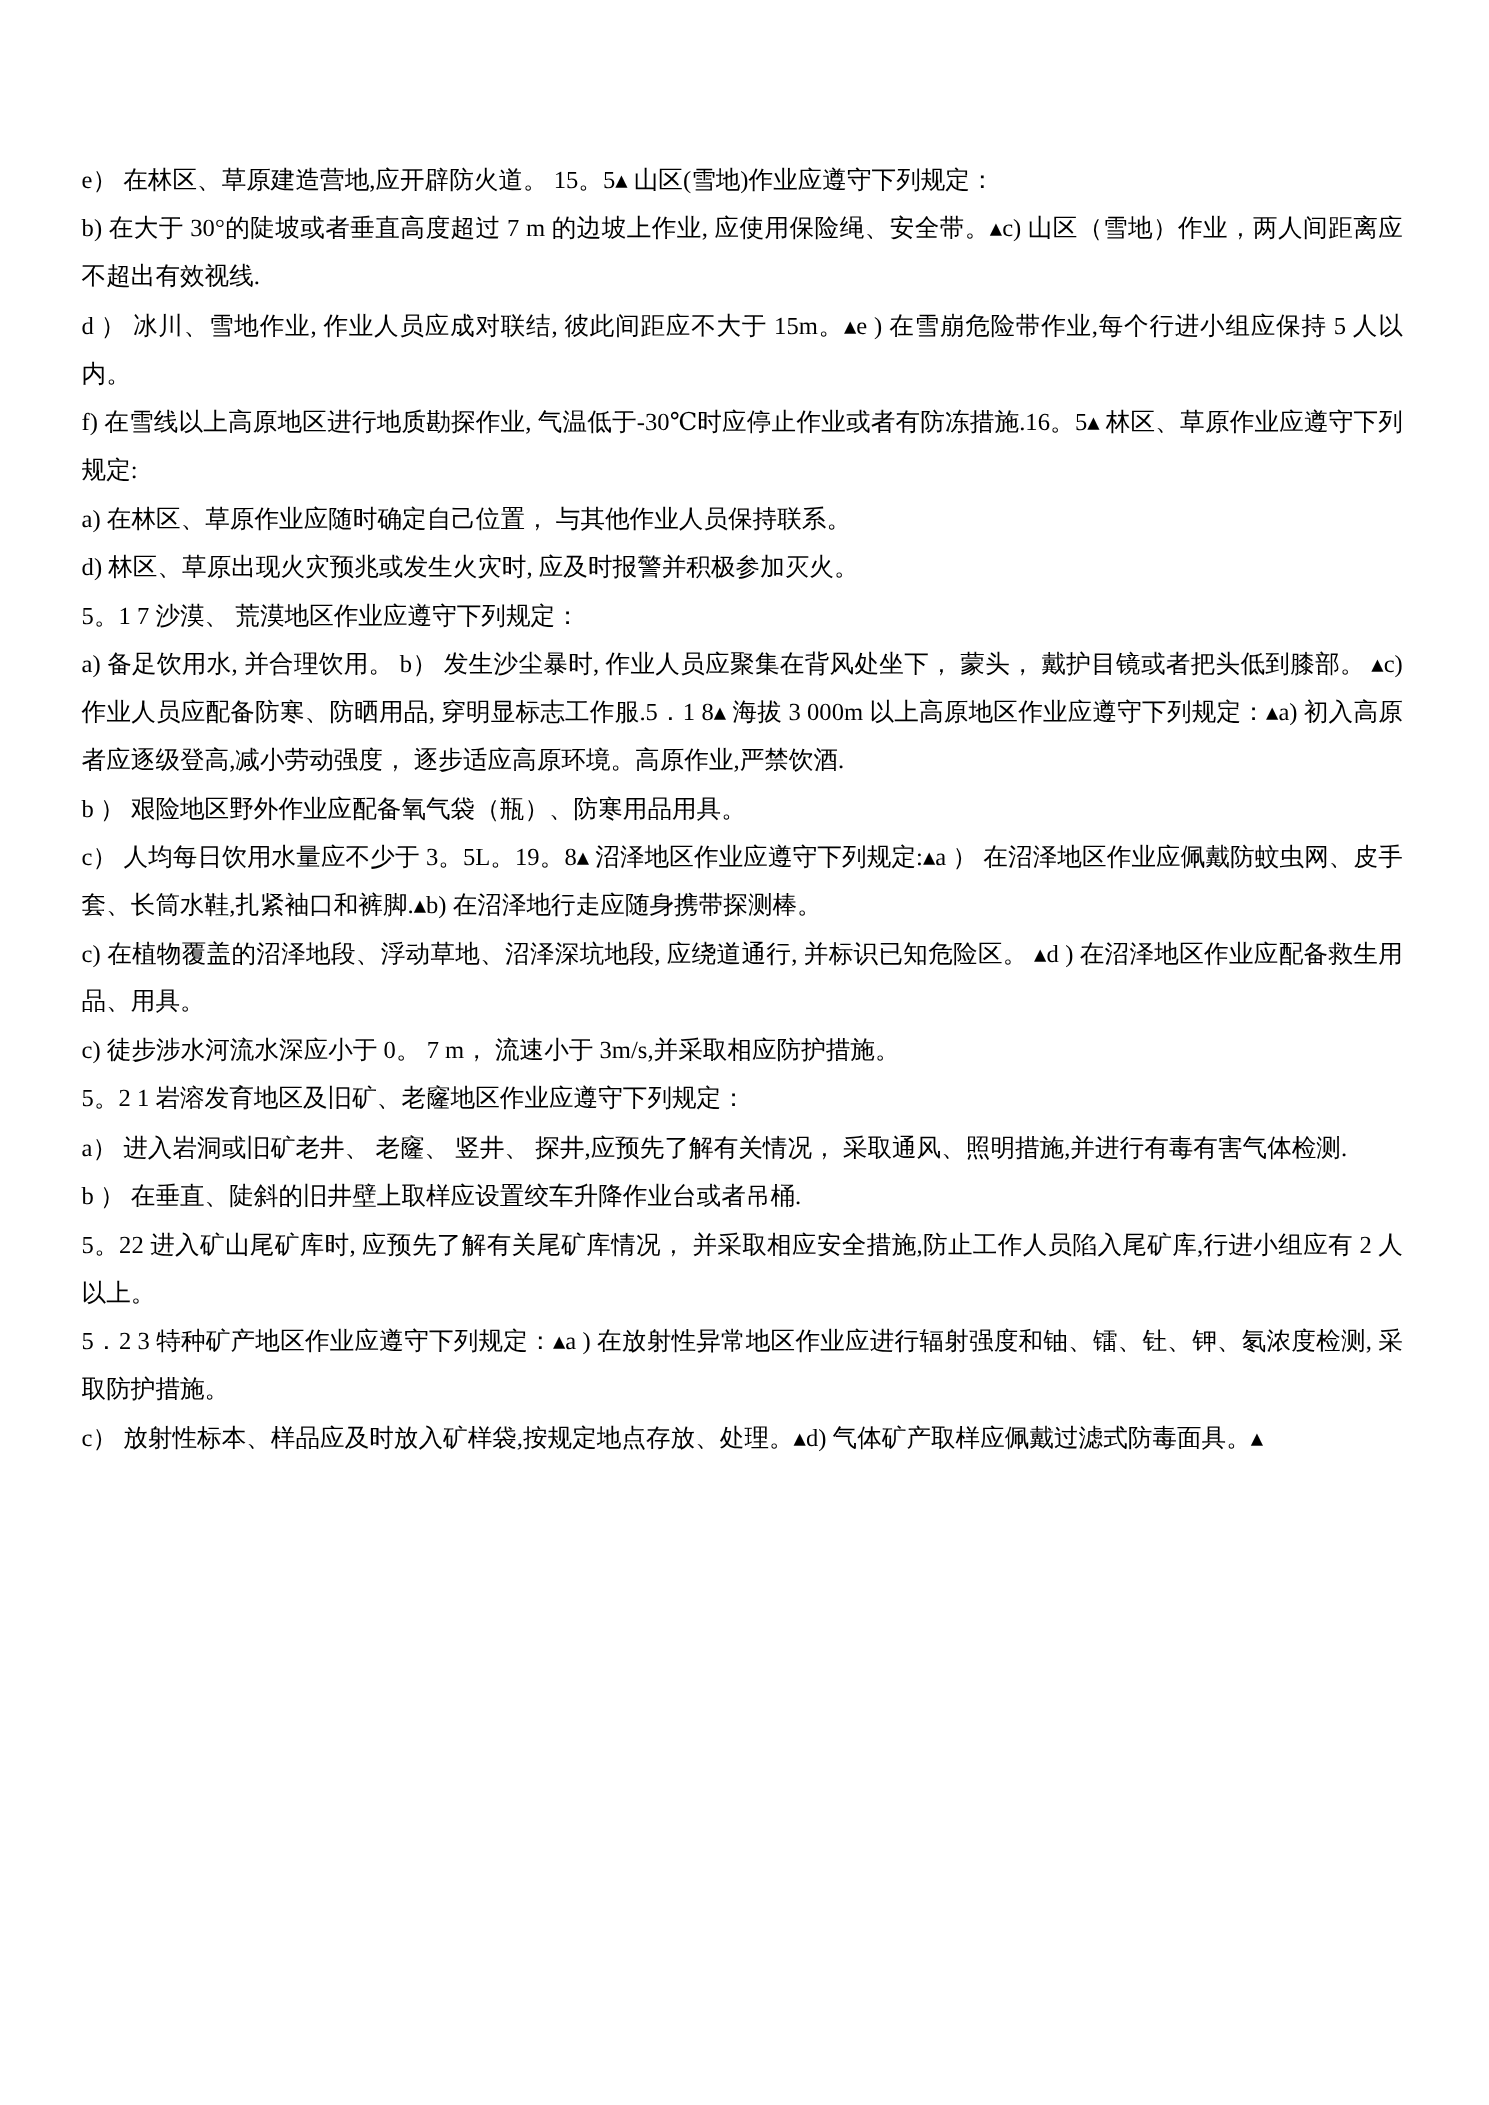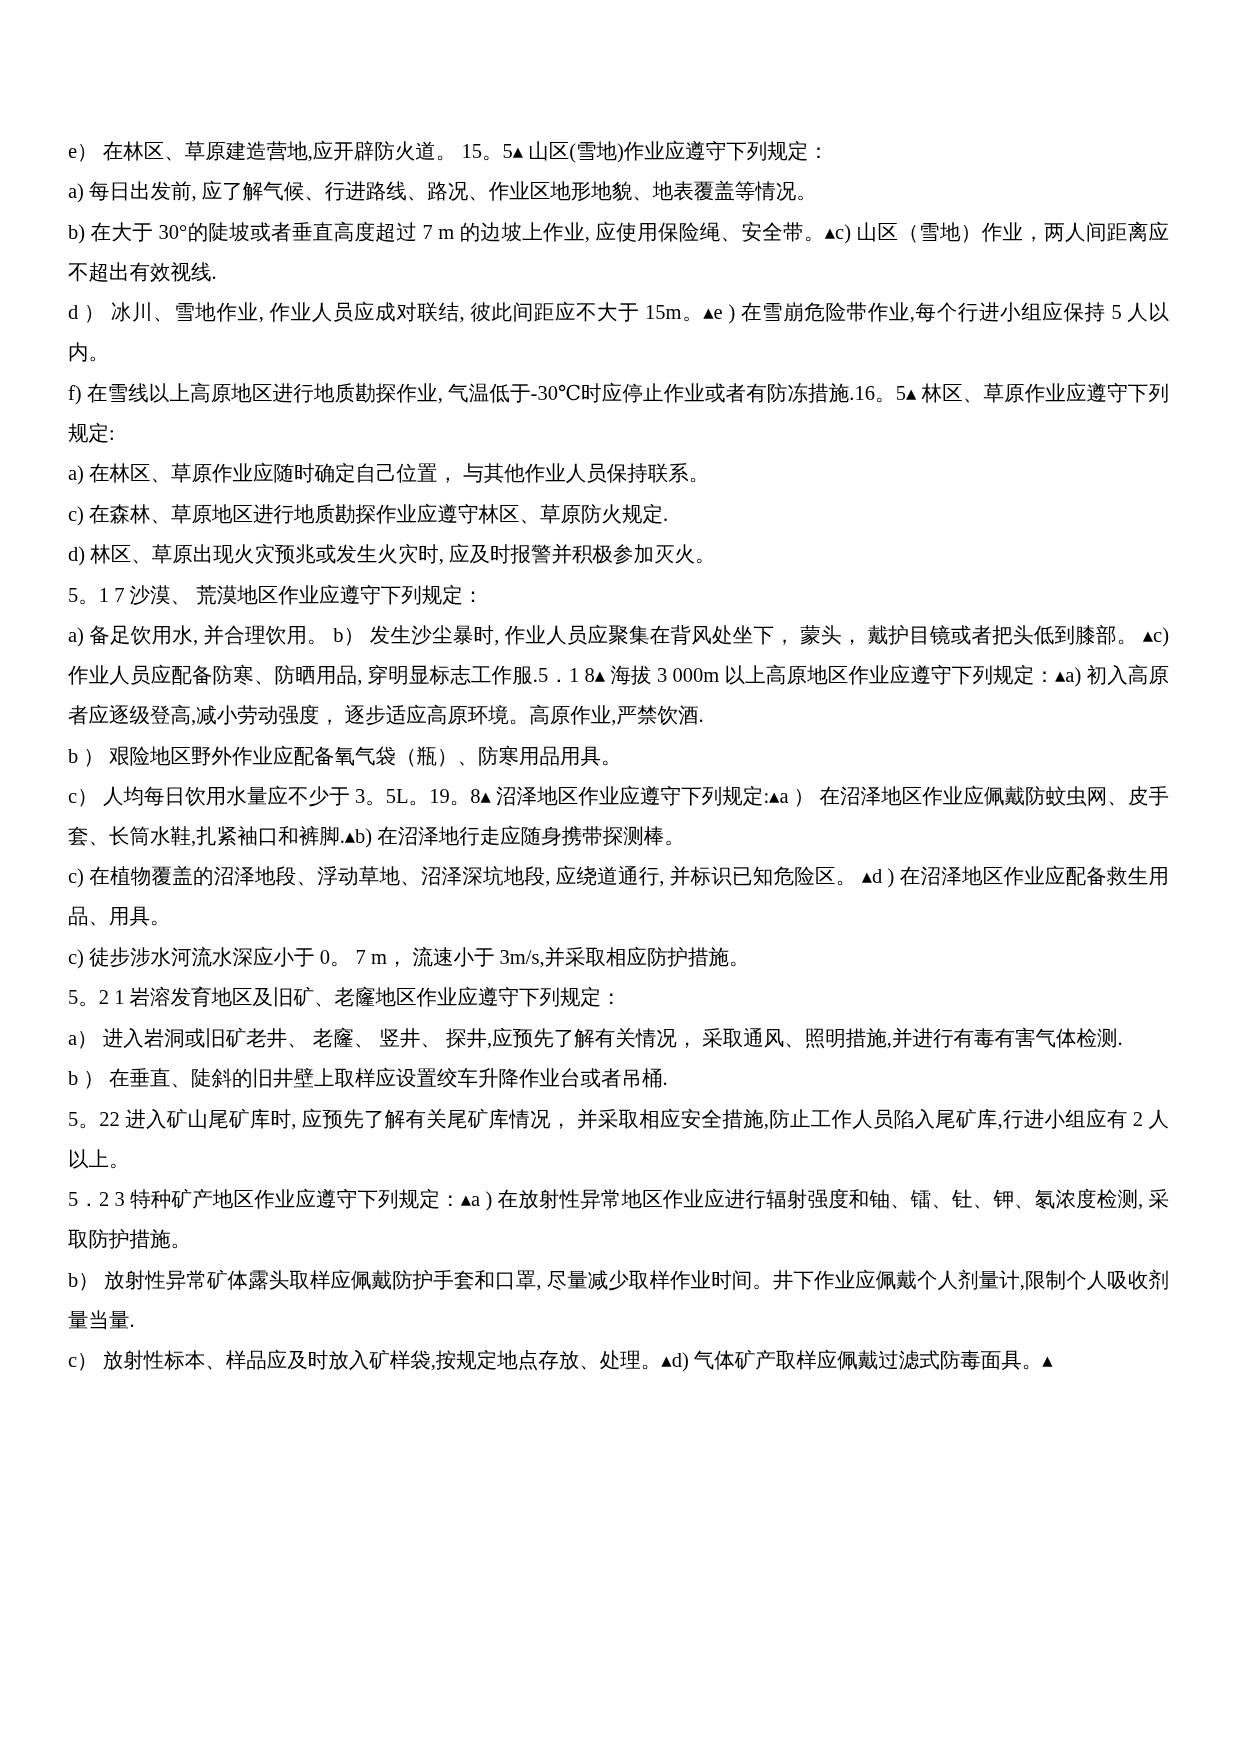--- a/index.html
+++ b/index.html
@@ -31,34 +31,31 @@
     text-indent: 0;
     white-space: normal;
   }
 </style>
 </head>
 <body>
 
 <div class="page">
   <div class="doc-body">
     <p class="para">e）  在林区、草原建造营地,应开辟防火道。 15。5▴  山区(雪地)作业应遵守下列规定：</p>
-    <p class="para">a)   每日出发前, 应了解气候、行进路线、路况、作业区地形地貌、地表覆盖等情况。</p>
     <p class="para">b)     在大于 30°的陡坡或者垂直高度超过 7 m 的边坡上作业, 应使用保险绳、安全带。▴c)   山区（雪地）作业，两人间距离应不超出有效视线.</p>
     <p class="para"> d ）   冰川、雪地作业, 作业人员应成对联结, 彼此间距应不大于 15m。▴e )   在雪崩危险带作业,每个行进小组应保持 5 人以内。</p>
     <p class="para">f)    在雪线以上高原地区进行地质勘探作业, 气温低于-30℃时应停止作业或者有防冻措施.16。5▴  林区、草原作业应遵守下列规定:</p>
     <p class="para">a) 在林区、草原作业应随时确定自己位置， 与其他作业人员保持联系。</p>
-    <p class="para">c) 在森林、草原地区进行地质勘探作业应遵守林区、草原防火规定.</p>
     <p class="para">d)   林区、草原出现火灾预兆或发生火灾时, 应及时报警并积极参加灭火。</p>
     <p class="para">5。1 7  沙漠、 荒漠地区作业应遵守下列规定：</p>
     <p class="para">a) 备足饮用水, 并合理饮用。 b）  发生沙尘暴时, 作业人员应聚集在背风处坐下， 蒙头， 戴护目镜或者把头低到膝部。 ▴c)   作业人员应配备防寒、防晒用品, 穿明显标志工作服.5．1 8▴   海拔 3 000m 以上高原地区作业应遵守下列规定：▴a) 初入高原者应逐级登高,减小劳动强度， 逐步适应高原环境。高原作业,严禁饮酒.</p>
     <p class="para"> b ）  艰险地区野外作业应配备氧气袋（瓶）、防寒用品用具。</p>
     <p class="para">c）     人均每日饮用水量应不少于 3。5L。19。8▴  沼泽地区作业应遵守下列规定:▴a ）   在沼泽地区作业应佩戴防蚊虫网、皮手套、长筒水鞋,扎紧袖口和裤脚.▴b)   在沼泽地行走应随身携带探测棒。</p>
     <p class="para">c) 在植物覆盖的沼泽地段、浮动草地、沼泽深坑地段, 应绕道通行, 并标识已知危险区。 ▴d )   在沼泽地区作业应配备救生用品、用具。</p>
     <p class="para">c)   徒步涉水河流水深应小于 0。 7 m， 流速小于 3m/s,并采取相应防护措施。</p>
     <p class="para">5。2 1  岩溶发育地区及旧矿、老窿地区作业应遵守下列规定：</p>
     <p class="para">a）   进入岩洞或旧矿老井、 老窿、 竖井、 探井,应预先了解有关情况， 采取通风、照明措施,并进行有毒有害气体检测.</p>
     <p class="para"> b ）  在垂直、陡斜的旧井壁上取样应设置绞车升降作业台或者吊桶.</p>
     <p class="para">5。22   进入矿山尾矿库时, 应预先了解有关尾矿库情况， 并采取相应安全措施,防止工作人员陷入尾矿库,行进小组应有 2 人以上。</p>
     <p class="para">5．2 3   特种矿产地区作业应遵守下列规定：▴a ) 在放射性异常地区作业应进行辐射强度和铀、镭、钍、钾、氡浓度检测, 采取防护措施。</p>
-    <p class="para">b）   放射性异常矿体露头取样应佩戴防护手套和口罩, 尽量减少取样作业时间。井下作业应佩戴个人剂量计,限制个人吸收剂量当量.</p>
     <p class="para">c）     放射性标本、样品应及时放入矿样袋,按规定地点存放、处理。▴d)     气体矿产取样应佩戴过滤式防毒面具。▴</p>
   </div>
 </div>
 
 </body></html>

